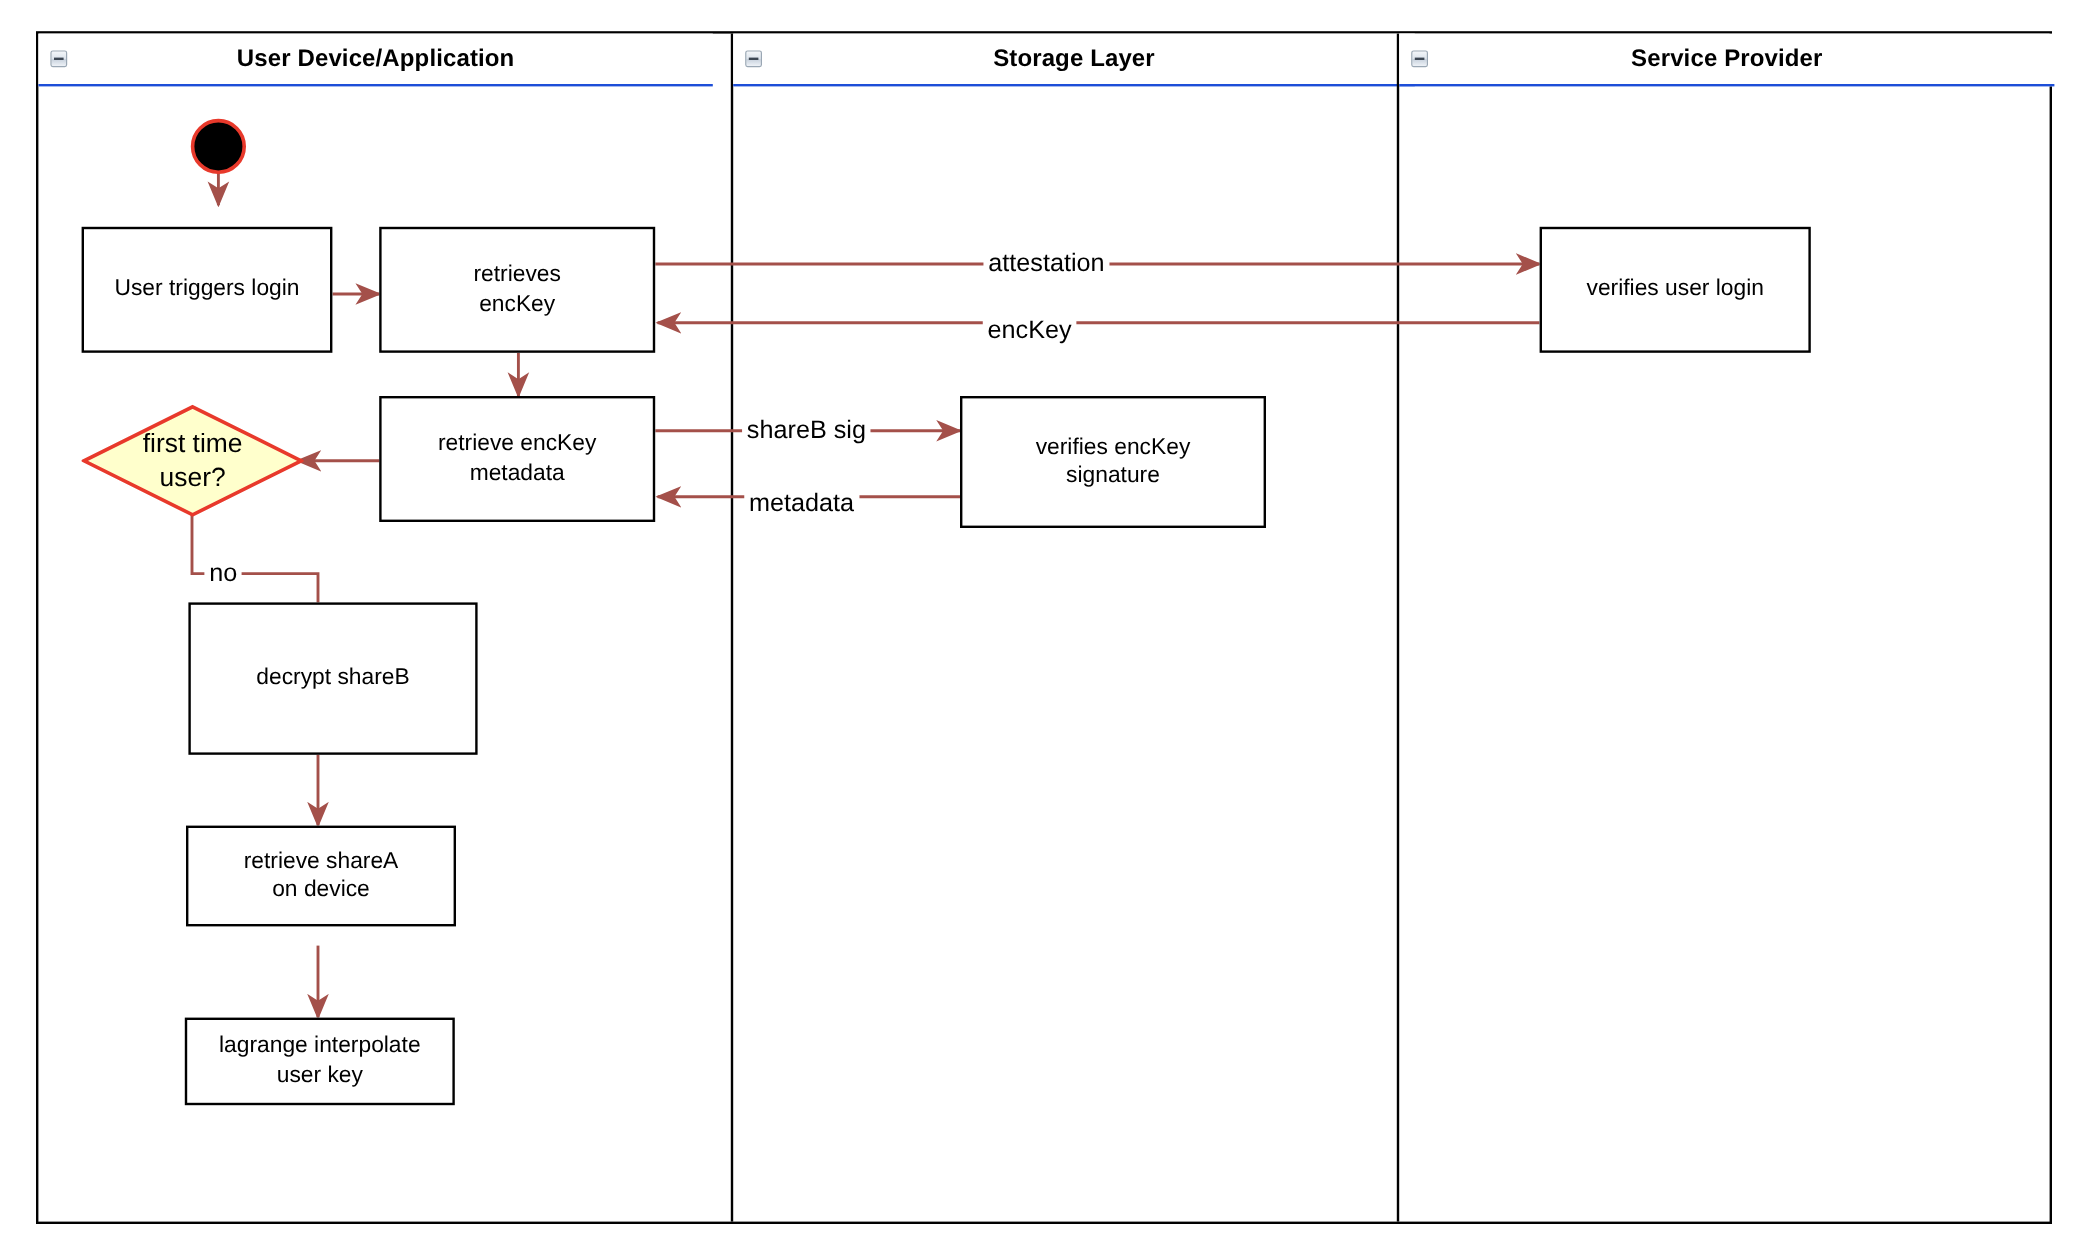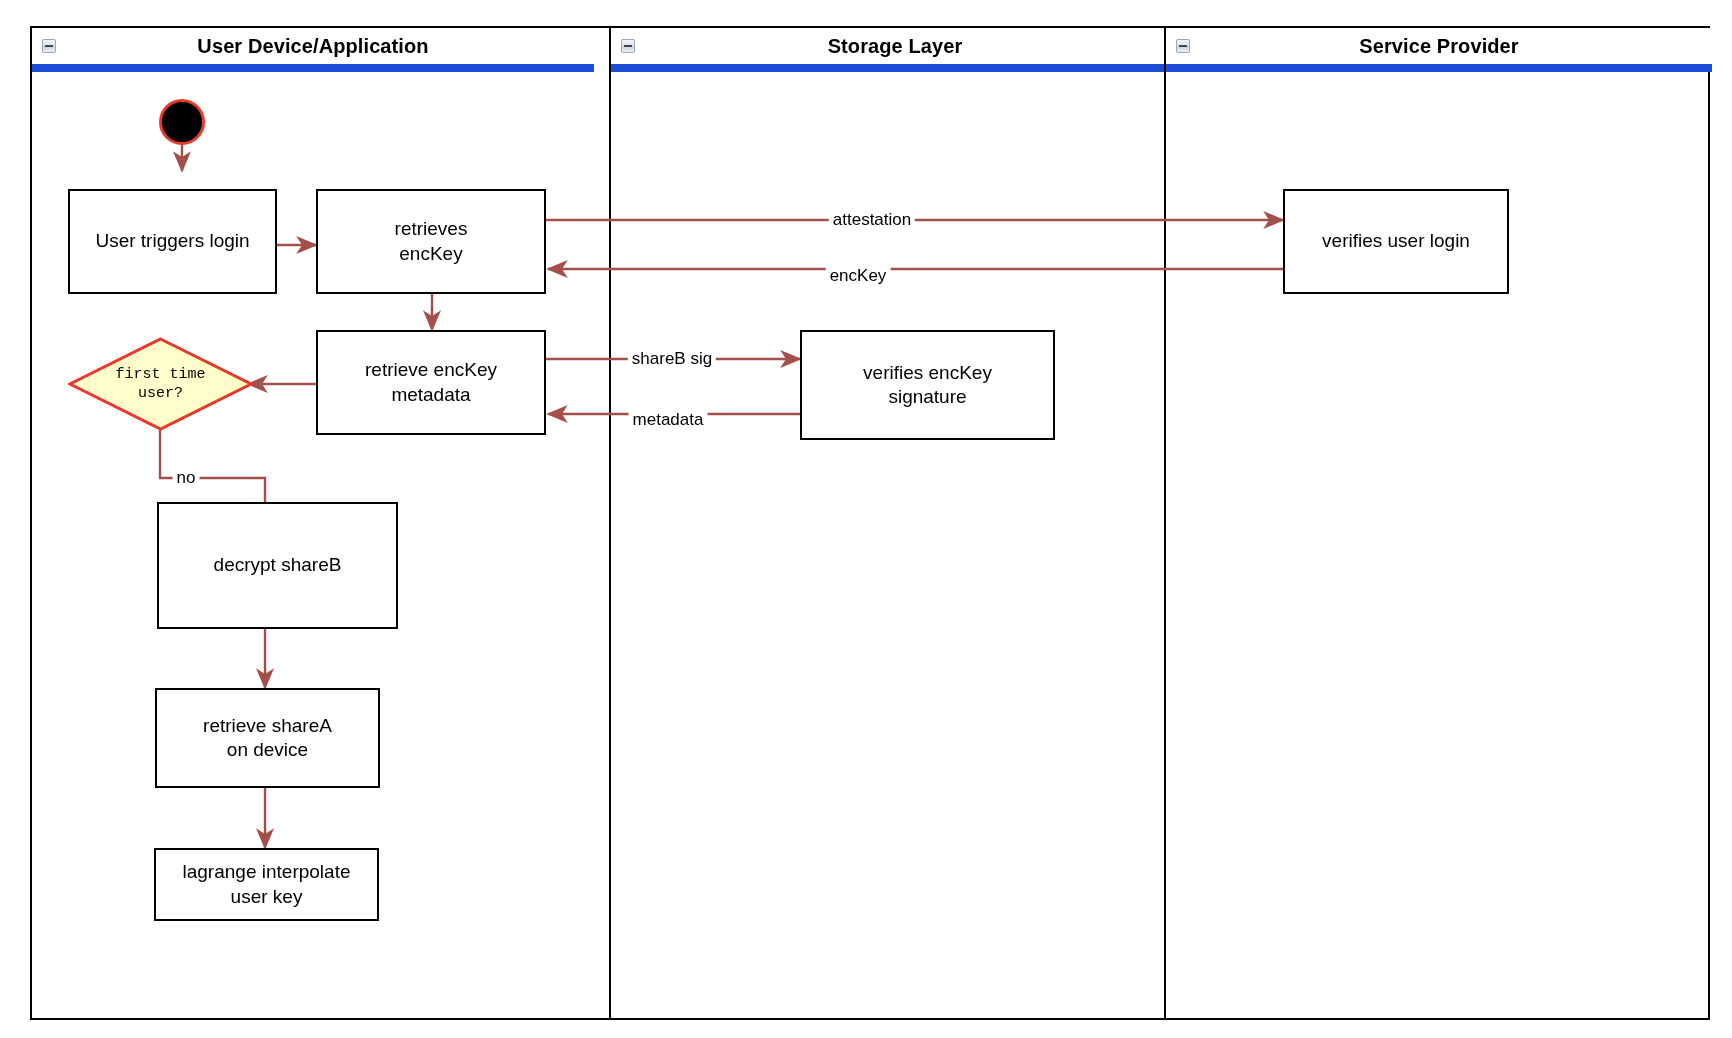--- a/index.html
+++ b/index.html
@@ -34,21 +34,21 @@
     box-sizing: border-box;
   }
   .lane.div-left { border-left: 2px solid #000000; }
   .lane-header {
     position: absolute;
     left: 0;
     top: 0;
     width: 100%;
     height: 44px;
     box-sizing: border-box;
-    border-bottom: 8px solid #1d4ed8;
+    border-bottom: 2px solid #1d4ed8;
     display: flex;
     align-items: center;
     justify-content: center;
     background: #ffffff;
   }
   .lane-title {
     font-size: 20px;
     font-weight: bold;
     color: #000000;
     letter-spacing: 0.1px;
@@ -111,41 +111,40 @@
   }
   .decision svg { display: block; }
   .decision-label {
     position: absolute;
     left: 0; top: 0;
     width: 100%; height: 100%;
     display: flex;
     align-items: center;
     justify-content: center;
     text-align: center;
-    font-size: 15px;
+    font-size: 22px;
     line-height: 1.28;
     color: #000000;
     white-space: pre-line;
-    font-family: Liberation Mono, monospace;
   }
 
   
   .edges {
     position: absolute;
     left: 0; top: 0;
     width: 1732px;
     height: 1038px;
     pointer-events: none;
   }
   .edge-label {
     position: absolute;
     transform: translate(-50%, -50%);
     background: #ffffff;
     padding: 0 4px;
-    font-size: 17px;
+    font-size: 21px;
     color: #000000;
     white-space: nowrap;
   }
 </style>
 </head>
 <body>
 
 <div id="canvas">
 
   <div class="pool">
@@ -224,21 +223,21 @@
   <div class="decision" style="left:68px; top:337px; width:185px; height:94px;">
     <svg width="185" height="94" viewBox="0 0 185 94">
       <polygon points="92.5,2 183,47 92.5,92 2,47" fill="#ffffcc" stroke="#e8392b" stroke-width="3"></polygon>
     </svg>
     <div class="decision-label">first time
 user?</div>
   </div>
 
   <div class="node" style="left:145px; top:502px; width:241px; height:127px;margin-left:12px;">decrypt shareB</div>
 
-  <div class="node" style="left:155px; top:688px; width:225px; height:100px;">retrieve shareA
+  <div class="node" style="left:155px; top:688px; width:225px; height:84px;">retrieve shareA
 on device</div>
 
   <div class="node" style="left:154px; top:848px; width:225px; height:73px;">lagrange interpolate
 user key</div>
 
   <div class="node" style="left:800px; top:330px; width:255px; height:110px;">verifies encKey
 signature</div>
 
   <div class="node" style="left:1283px; top:189px; width:226px; height:105px;">verifies user login</div>
 

